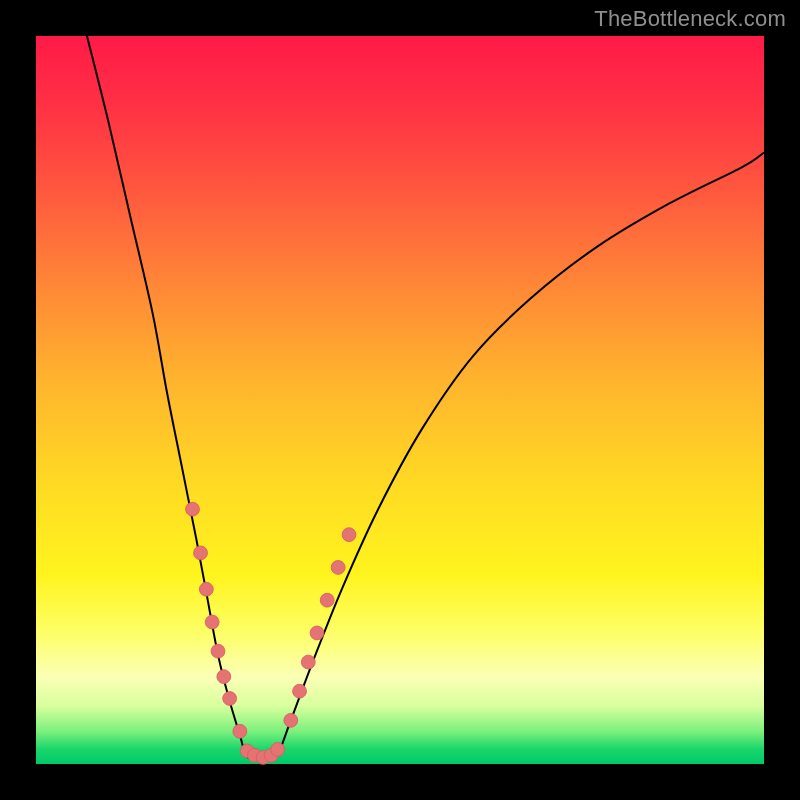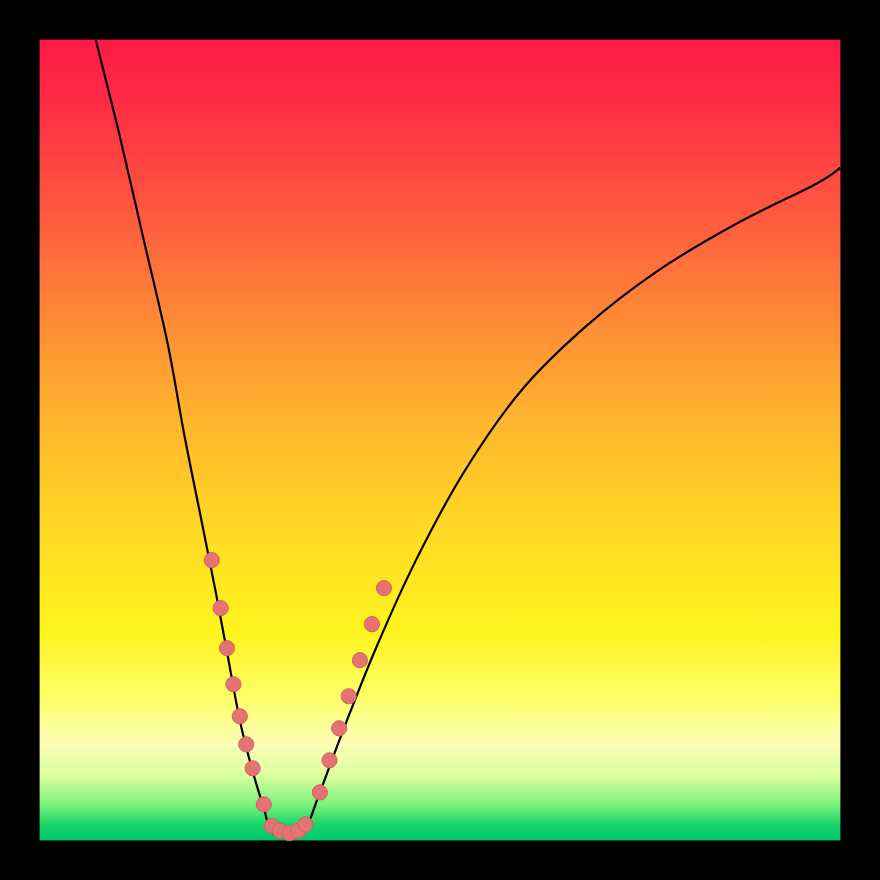--- a/index.html
+++ b/index.html
@@ -58,20 +58,21 @@
     left: 0;
     width: 728px;
     height: 728px;
     overflow: visible;
   }
 </style>
 </head>
 <body>
 
 <div class="frame">
+  <div class="watermark">TheBottleneck.com</div>
   <div class="plot-area">
     <svg class="curves" viewBox="0 0 100 100" preserveAspectRatio="none">
       <g id="curve-group">
           <path d="M 7 0 C 7.5 2, 9 7.833333333333333, 10 12 C 11 16.166666666666668, 12 20.666666666666668, 13 25 C 14 29.333333333333332, 15.166666666666666 34, 16 38 C 16.833333333333332 42, 17.333333333333332 45.5, 18 49 C 18.666666666666668 52.5, 19.333333333333332 55.666666666666664, 20 59 C 20.666666666666668 62.333333333333336, 21.416666666666668 66, 22 69 C 22.583333333333332 72, 23 74.33333333333333, 23.5 77 C 24 79.66666666666667, 24.5 82.66666666666667, 25 85 C 25.5 87.33333333333333, 26 89.16666666666667, 26.5 91 C 27 92.83333333333333, 27.583333333333332 94.66666666666667, 28 96 C 28.416666666666668 97.33333333333333, 28.5 98.41666666666667, 29 99 C 29.5 99.58333333333333, 30.333333333333332 99.5, 31 99.5 C 31.666666666666668 99.5, 32.333333333333336 99.91666666666667, 33 99 C 33.666666666666664 98.08333333333333, 34.166666666666664 96.16666666666667, 35 94 C 35.833333333333336 91.83333333333333, 36.833333333333336 89, 38 86 C 39.166666666666664 83, 40.5 79.5, 42 76 C 43.5 72.5, 45.166666666666664 68.66666666666667, 47 65 C 48.833333333333336 61.333333333333336, 50.833333333333336 57.5, 53 54 C 55.166666666666664 50.5, 57.5 47, 60 44 C 62.5 41, 65.16666666666667 38.5, 68 36 C 70.83333333333333 33.5, 73.83333333333333 31.166666666666668, 77 29 C 80.16666666666667 26.833333333333332, 83.66666666666667 24.833333333333332, 87 23 C 90.33333333333333 21.166666666666668, 94.83333333333333 19.166666666666668, 97 18 C 99.16666666666667 16.833333333333332, 99.5 16.333333333333332, 100 16" fill="none" stroke="#000000" stroke-width="2" vector-effect="non-scaling-stroke" style="stroke-width: 2px;"></path>
         </g>
       <g id="marker-group">
           <circle cx="21.5" cy="65" r="0.95" fill="#e57373" stroke="#d45f5f" stroke-width="0.12"></circle>
           <circle cx="22.6" cy="71" r="0.95" fill="#e57373" stroke="#d45f5f" stroke-width="0.12"></circle>
           <circle cx="23.4" cy="76" r="0.95" fill="#e57373" stroke="#d45f5f" stroke-width="0.12"></circle>
           <circle cx="24.2" cy="80.5" r="0.95" fill="#e57373" stroke="#d45f5f" stroke-width="0.12"></circle>

